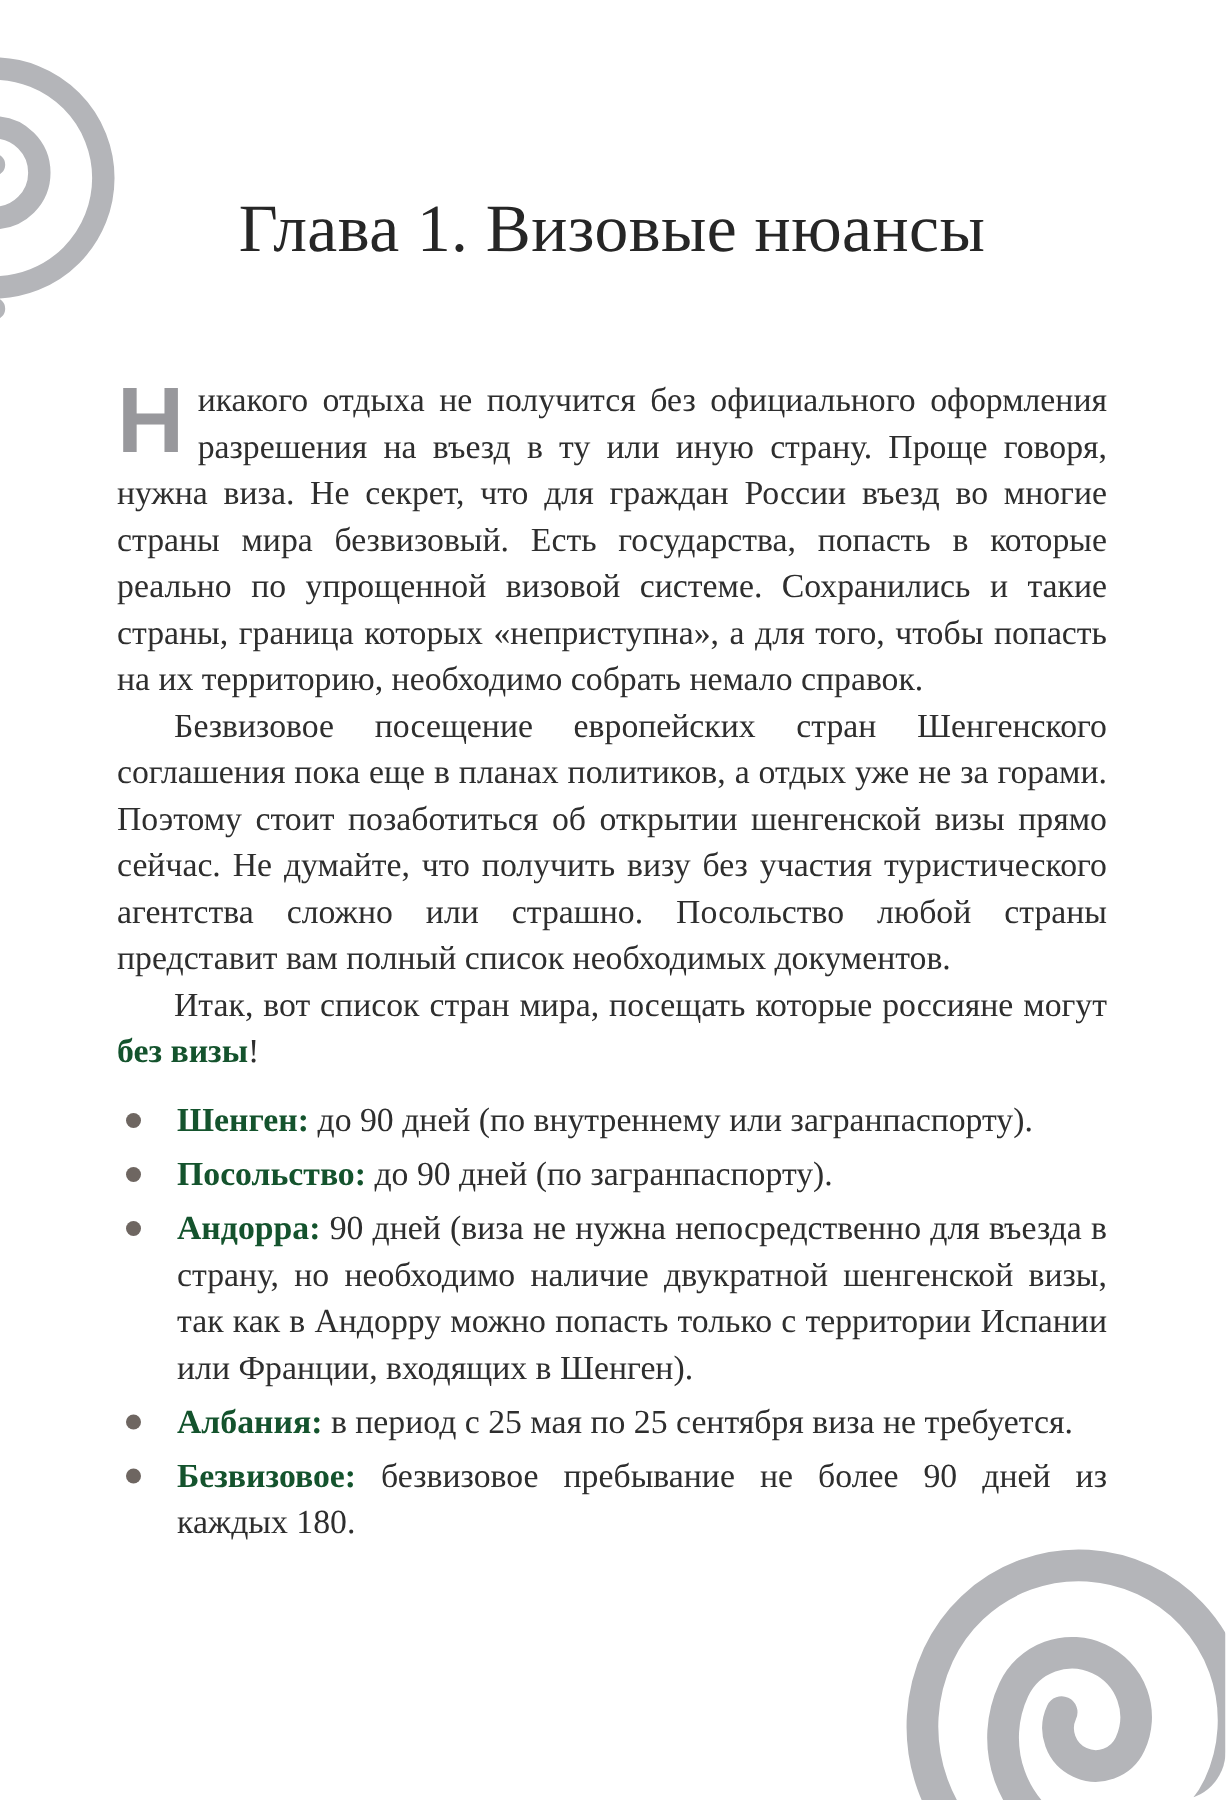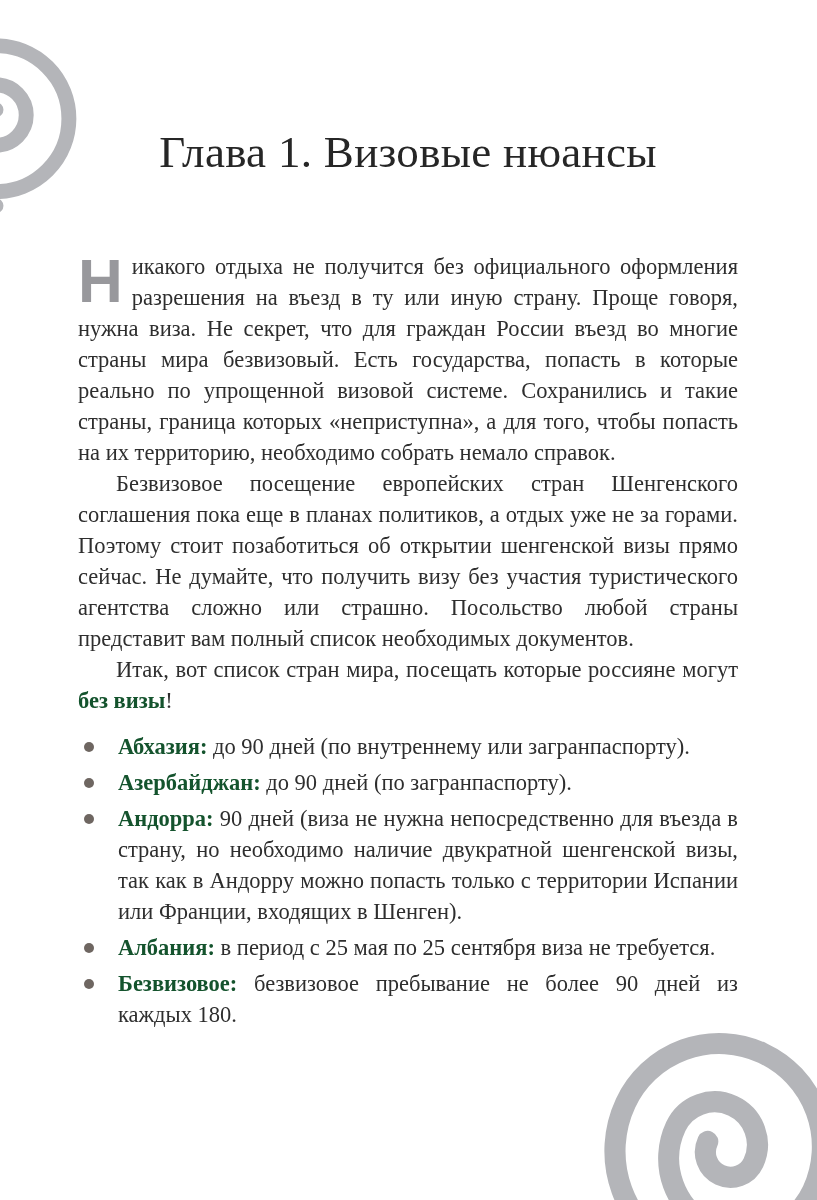--- a/index.html
+++ b/index.html
@@ -4,20 +4,21 @@
 <style>
   html, body { margin: 0; padding: 0; background: #ffffff; }
   .page {
     position: relative;
     width: 817px;
     height: 1200px;
     background: #ffffff;
     overflow: hidden;
     font-family: "Liberation Serif", serif;
     color: #2e2e2e;
+    border-radius: 32px;
   }
   .spiral { position: absolute; pointer-events: none; }
   .spiral-top-left { left: -100px; top: 28px; width: 192px; height: 192px; }
   .spiral-bottom-right { left: 590px; top: 1014px; width: 272px; height: 272px; }
 
   .chapter-title {
     position: absolute;
     top: 126px;
     left: 78px;
     width: 660px;
@@ -98,24 +99,24 @@
     </p>
 
     <p class="para indent">Безвизовое посещение европейских стран Шенгенского соглашения пока еще в планах политиков, а отдых уже не за горами. Поэтому стоит позаботиться об открытии шенгенской визы прямо сейчас. Не думайте, что получить визу без участия туристического агентства сложно или страшно. Посольство любой страны представит вам полный список необходимых документов.</p>
 
     <p class="para indent">
       <span>Итак, вот список стран мира, посещать которые россияне могут </span><strong>без визы</strong><span>!</span>
     </p>
 
     <ul class="country-list">
       <li class="country-item">
-        <span class="bullet"></span><strong>Абхазия:</strong><span> до 90 дней (по внутреннему или загранпаспорту).</span>
+        <span class="bullet"></span><strong>Шенген:</strong><span> до 90 дней (по внутреннему или загранпаспорту).</span>
       </li>
       <li class="country-item">
-        <span class="bullet"></span><strong>Азербайджан:</strong><span> до 90 дней (по загранпаспорту).</span>
+        <span class="bullet"></span><strong>Посольство:</strong><span> до 90 дней (по загранпаспорту).</span>
       </li>
       <li class="country-item">
         <span class="bullet"></span><strong>Андорра:</strong><span> 90 дней (виза не нужна непосредственно для въезда в страну, но необходимо наличие двукратной шенгенской визы, так как в Андорру можно попасть только с территории Испании или Франции, входящих в Шенген).</span>
       </li>
       <li class="country-item">
         <span class="bullet"></span><strong>Албания:</strong><span> в период с 25 мая по 25 сентября виза не требуется.</span>
       </li>
       <li class="country-item">
         <span class="bullet"></span><strong>Безвизовое:</strong><span> безвизовое пребывание не более 90 дней из каждых 180.</span>
       </li>

